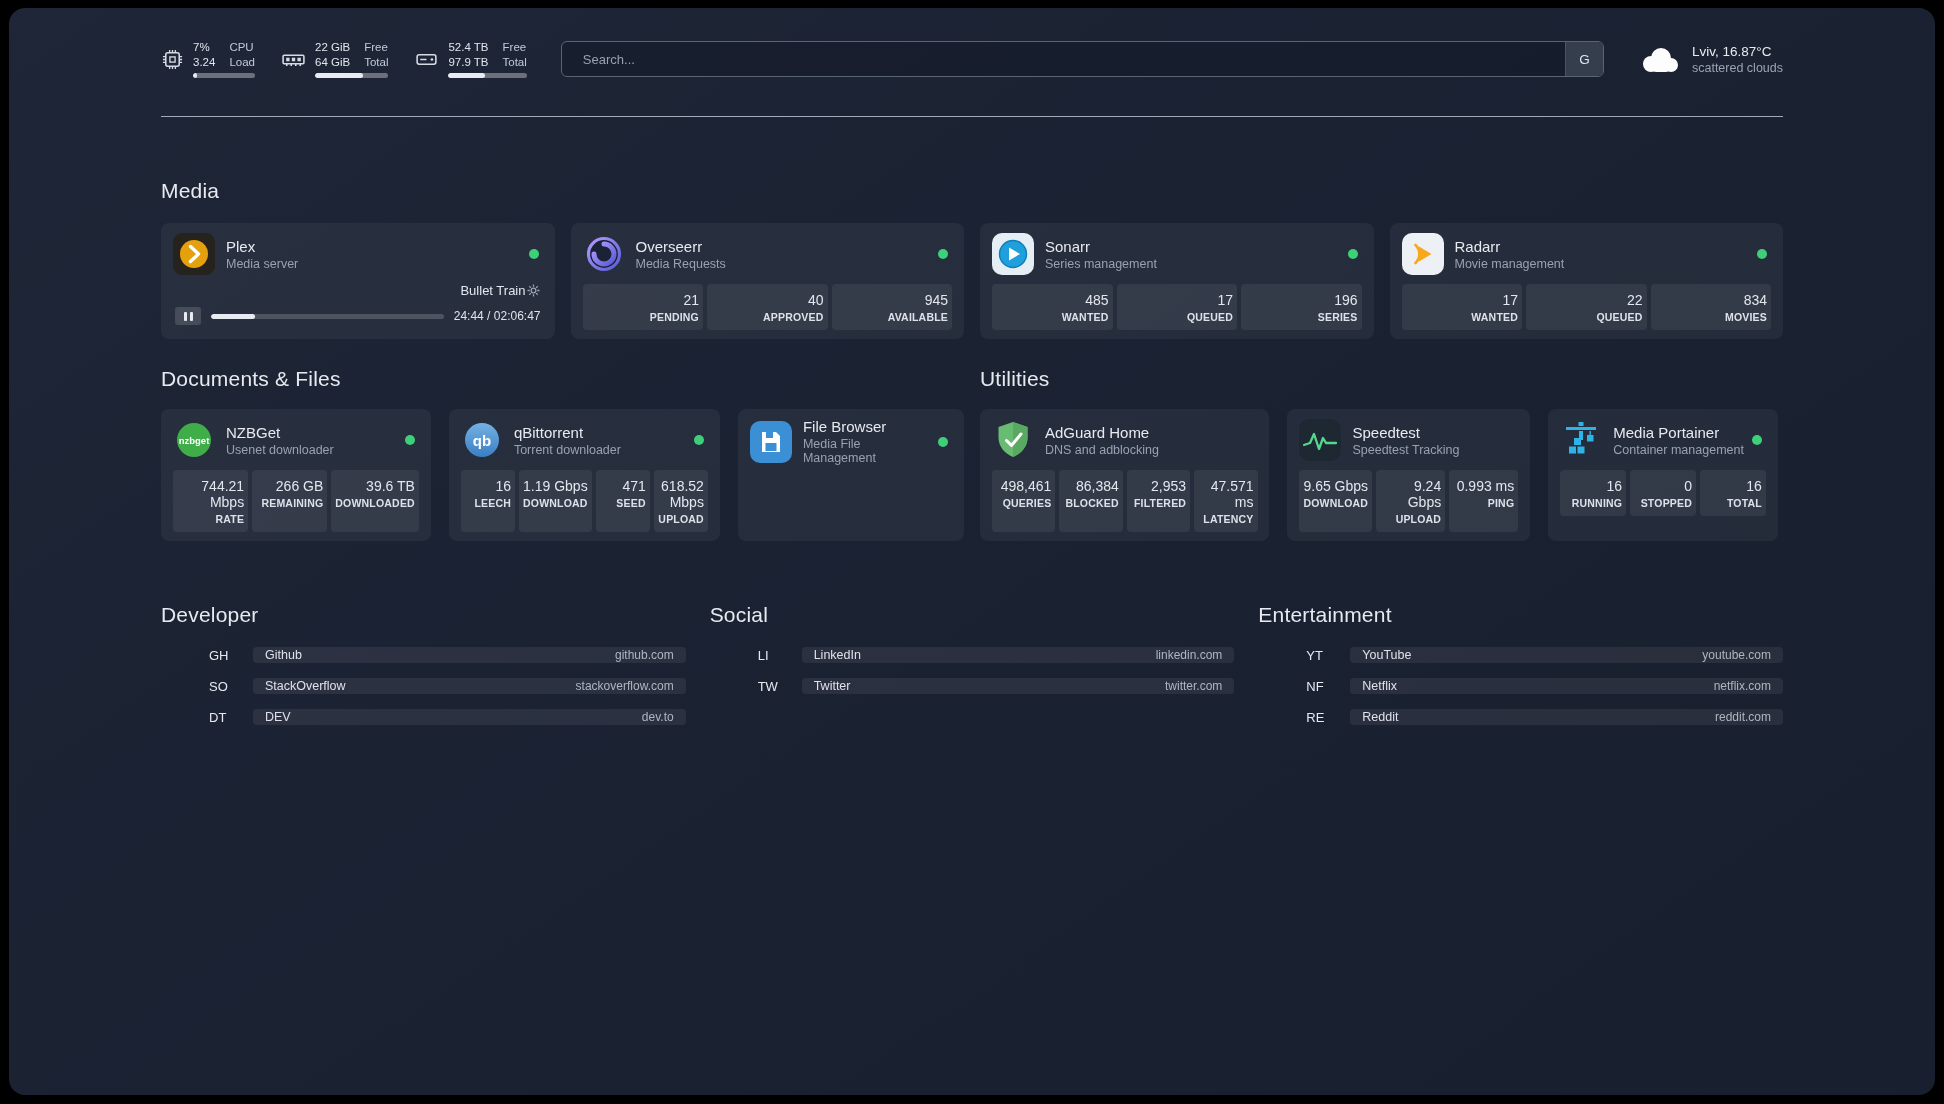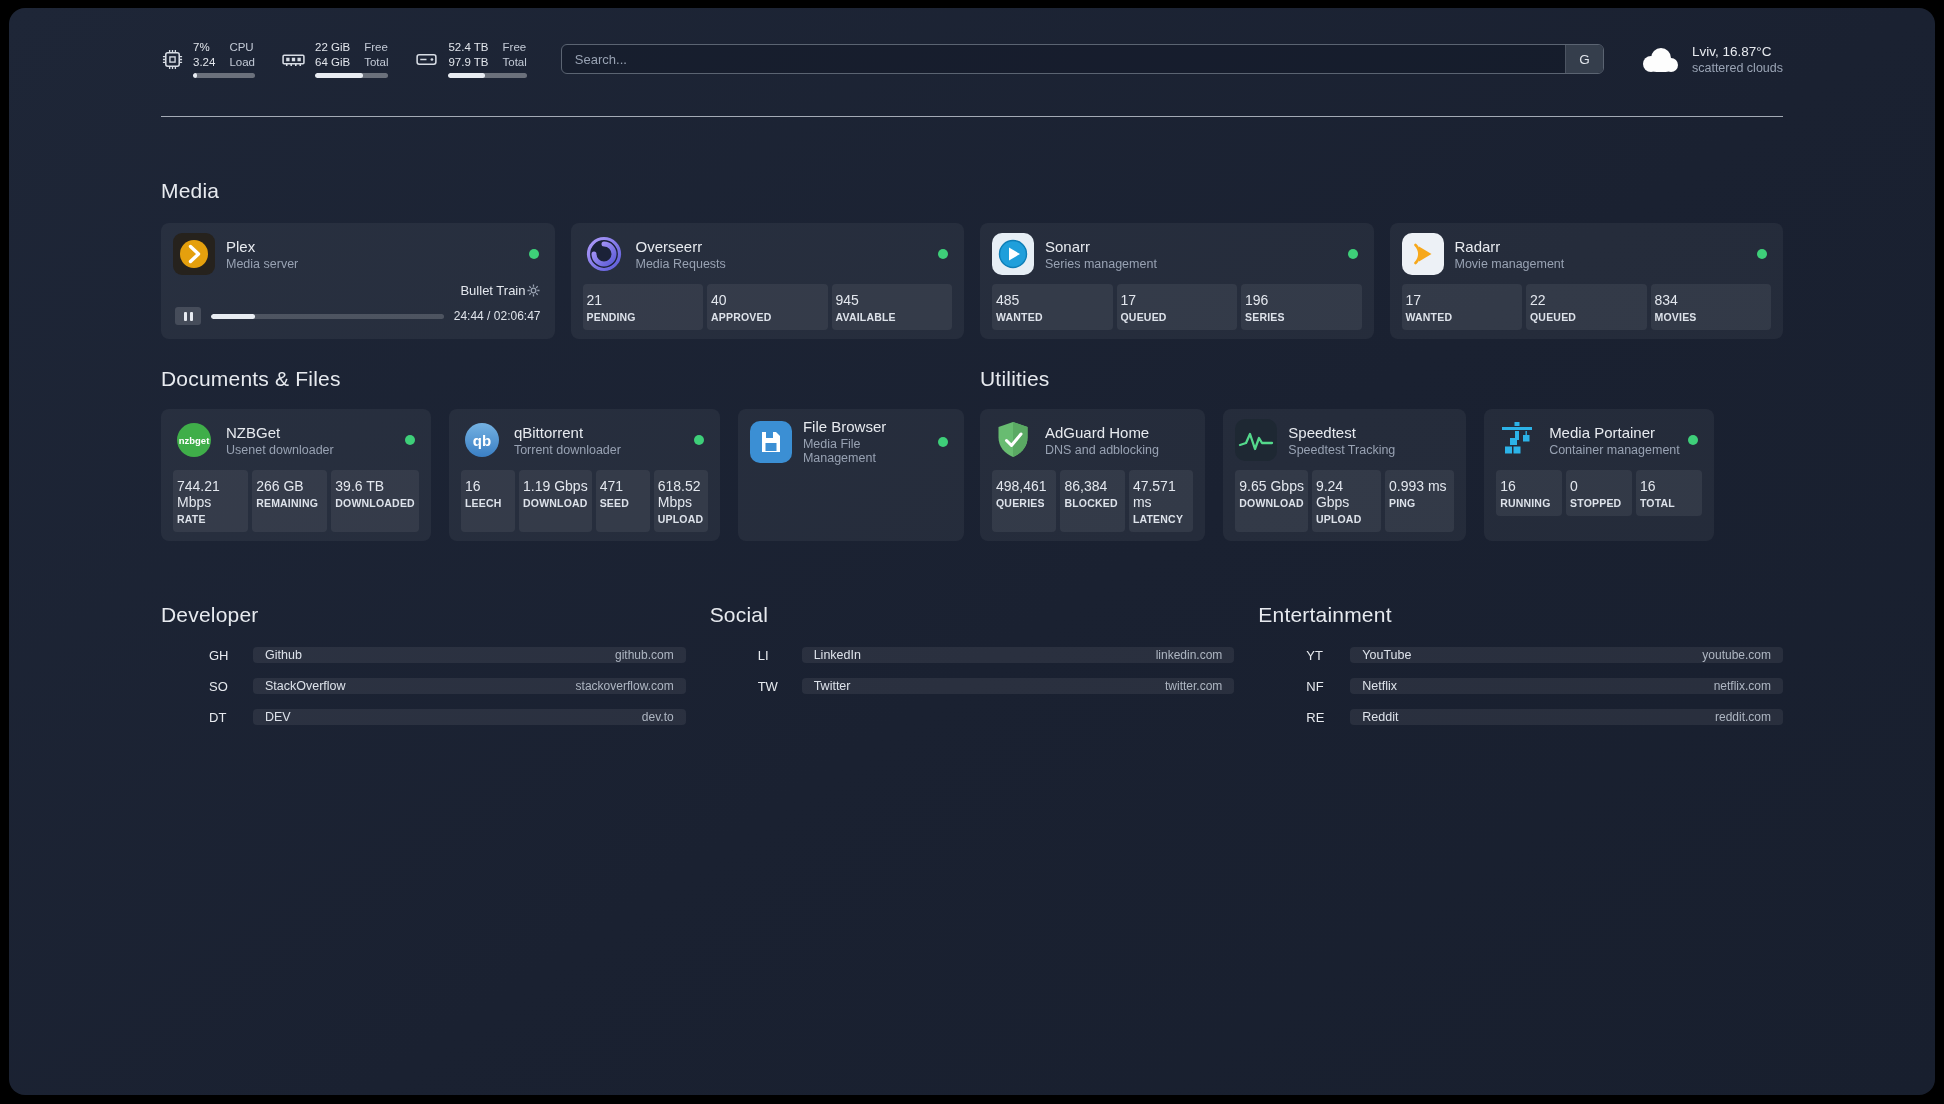--- a/index.html
+++ b/index.html
@@ -18,22 +18,22 @@
   .resource { display: flex; align-items: center; gap: 9px; }
   .res-icon { display: flex; align-items: center; }
   .res-body { display: flex; flex-direction: column; }
   .res-rows { display: flex; gap: 14px; font-size: 11.5px; line-height: 1.3; }
   .res-col span { display: block; }
   .res-values { color: #e2e6ec; }
   .res-labels { color: #c3cad6; }
   .res-bar { margin-top: 4px; height: 5px; border-radius: 3px; background: rgba(255,255,255,0.35); overflow: hidden; }
   .res-fill { height: 100%; border-radius: 3px; background: var(--accent-bar, #e8ecf2); }
 
-  .search { flex: 1; display: flex; align-items: stretch; height: 30px; margin: 0 8px;
-            border: 1px solid #5b6472; border-radius: 6px; background: rgba(15,21,33,0.35); overflow: hidden; }
+  .search { flex: 1; display: flex; align-items: stretch; height: 36px; margin: 0 8px;
+            border: 1px solid #5b6472; border-radius: 6px; background: rgba(15,21,33,0.35); overflow: hidden; padding-left: 8px; }
   .search-input { flex: 1; background: transparent; border: none; outline: none;
                   color: #dfe3ea; font-size: 13px; padding: 0 13px; font-family: inherit; }
   .search-input::placeholder { color: #98a2b3; }
   .search-provider { width: 38px; border: none; border-left: 1px solid rgba(91,100,114,0.6);
                      background: #353e4c; color: #e2e6ec; font-size: 13.5px; cursor: pointer; font-family: inherit; }
 
   .weather { display: flex; align-items: flex-start; gap: 10px; }
   .weather-loc { font-size: 13.5px; color: #e7eaef; }
   .weather-cond { font-size: 12.5px; color: #9aa4b5; margin-top: 2px; }
 
@@ -52,21 +52,21 @@
   
   .card { background: rgba(255,255,255,0.05); border-radius: 8px; padding: 9px 12px; cursor: pointer; }
   .card-header { display: flex; align-items: center; gap: 11px; position: relative; padding-right: 22px; min-height: 44px; }
   .app-icon { width: 42px; height: 42px; flex: 0 0 42px; display: flex; align-items: center; justify-content: center; }
   .card-name { font-size: 15px; font-weight: 500; color: #e7eaef; }
   .card-sub { font-size: 12.5px; color: #98a2b3; margin-top: 2px; }
   .dot { position: absolute; right: 4px; top: 50%; transform: translateY(-50%);
          width: 10px; height: 10px; border-radius: 50%; background: var(--status-online, #3ecf79); }
 
   .stats { display: flex; gap: 4px; margin-top: 8px; }
-  .stat { flex: 1; background: rgba(255,255,255,0.065); border-radius: 4px; text-align: left; padding: 8px 4px 7px; }
+  .stat { flex: 1; background: rgba(255,255,255,0.065); border-radius: 4px; text-align: right; padding: 8px 4px 7px; }
   .stat-v { font-size: 14px; color: #e3e7ee; }
   .stat-l { font-size: 10.5px; font-weight: 700; color: #dde2ea; margin-top: 3px; letter-spacing: 0.2px; }
 
   
   .np-row { display: flex; justify-content: flex-end; align-items: center; margin-top: 7px; padding: 0 2px; }
   .np-title { font-size: 13px; color: #e3e7ee; }
   .gear { display: flex; align-items: center; cursor: pointer; }
   .player-row { display: flex; align-items: center; gap: 10px; margin-top: 9px; padding: 0 2px; }
   .pause-btn { width: 26px; height: 18px; background: rgba(255,255,255,0.14); border-radius: 3px;
                display: flex; align-items: center; justify-content: center; gap: 3px; cursor: pointer; flex: 0 0 26px; }
@@ -460,20 +460,24 @@
           <div class="stats">
             <div class="stat">
               <div class="stat-v">498,461</div>
               <div class="stat-l">QUERIES</div>
             </div>
             <div class="stat">
               <div class="stat-v">86,384</div>
               <div class="stat-l">BLOCKED</div>
             </div>
             <div class="stat">
+              <div class="stat-v">2,953</div>
+              <div class="stat-l">FILTERED</div>
+            </div>
+            <div class="stat">
               <div class="stat-v">47.571 ms</div>
               <div class="stat-l">LATENCY</div>
             </div>
           </div>
         </div>
 
         <div class="card">
           <div class="card-header">
             <span class="app-icon">
               <svg width="42" height="42" viewBox="0 0 42 42">

